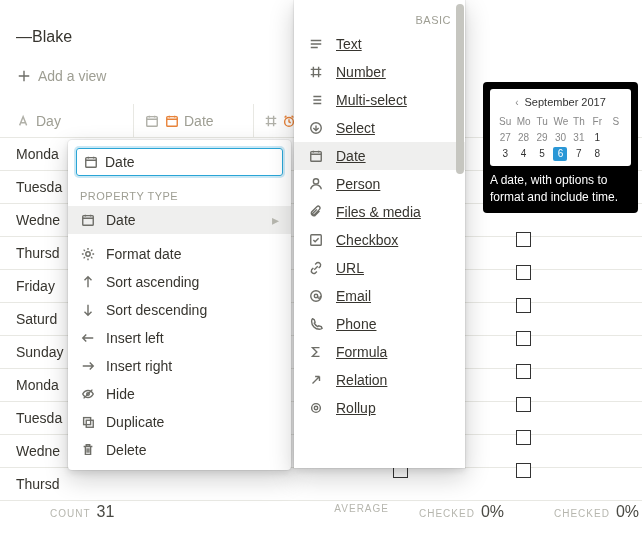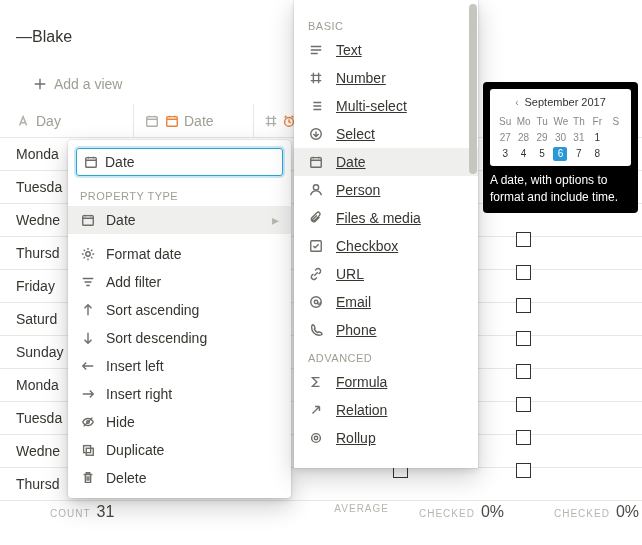--- a/index.html
+++ b/index.html
@@ -1,39 +1,39 @@
 <!DOCTYPE html>
 <html><head>
 <meta charset="utf-8">
 <style>
 * { box-sizing: border-box; margin: 0; padding: 0; }
 body { font-family: -apple-system, BlinkMacSystemFont, "Segoe UI", Helvetica, Arial, sans-serif; font-size: 14px; color: #37352f; width: 642px; height: 545px; overflow: hidden; position: relative; background: #fff; }
 .page { position: relative; width: 100%; height: 100%; }
 .title-quote { position: absolute; top: 28px; left: 16px; font-size: 16px; color: #37352f; }
-.add-view { position: absolute; top: 68px; left: 32px; color: #9e9e93; display: flex; align-items: center; gap: 6px; margin-top: 8px; }
+.add-view { position: absolute; top: 68px; left: 16px; color: #9e9e93; display: flex; align-items: center; gap: 6px; }
 .header-row { position: absolute; top: 104px; left: 0; right: 0; height: 34px; border-bottom: 1px solid #e8e8e3; display: flex; align-items: center; }
 .header-cell { display: flex; align-items: center; gap: 4px; color: #9e9e93; height: 100%; border-right: 1px solid #e8e8e3; padding: 0 10px; }
 .header-cell:first-child { padding-left: 16px; width: 134px; }
 .header-cell:nth-child(2) { width: 120px; }
 .header-cell:nth-child(3) { width: 60px; }
 .data-rows { position: absolute; top: 138px; left: 0; right: 0; }
 .data-row { height: 33px; border-bottom: 1px solid #e8e8e3; display: flex; align-items: center; padding-left: 16px; }
 .footer-row { position: absolute; bottom: 10px; left: 0; right: 0; height: 32px; display: flex; align-items: flex-start; font-size: 10px; color: #b6b6ae; letter-spacing: 1px; }
 .footer-cell { display: flex; align-items: baseline; gap: 6px; }
 .footer-val { font-size: 16px; color: #4a4a44; letter-spacing: 0; }
 .checkbox-col { position: absolute; top: 232px; left: 393px; display: flex; flex-direction: column; gap: 18px; }
 .checkbox-col2 { position: absolute; top: 232px; left: 516px; display: flex; flex-direction: column; gap: 18px; }
 .cb { width: 15px; height: 15px; border: 1.5px solid #333; background: #fff; }
 .ctx-menu { position: absolute; top: 140px; left: 68px; width: 223px; background: #fff; border-radius: 4px; box-shadow: 0 0 0 1px rgba(15,15,15,.05), 0 3px 6px rgba(15,15,15,.1), 0 9px 24px rgba(15,15,15,.2); padding: 6px 0; }
 .ctx-input { margin: 2px 8px 8px 8px; border: 1px solid #2aa5d6; border-radius: 3px; height: 28px; display: flex; align-items: center; padding: 0 6px; gap: 6px; box-shadow: 0 0 0 2px rgba(42,165,214,.25); }
 .ctx-section { font-size: 11px; color: #9e9e93; letter-spacing: 0.5px; padding: 6px 12px 4px; }
 .ctx-item { height: 28px; display: flex; align-items: center; padding: 0 12px; gap: 10px; cursor: pointer; font-size: 14px; color: #37352f; }
 .ctx-item:hover, .ctx-item.hov { background: #efefee; }
 .ctx-item .arrow { margin-left: auto; color: #b6b6ae; }
-.type-menu { position: absolute; top: 0; left: 294px; width: 184px; height: 468px; background: #fff; box-shadow: 0 0 0 1px rgba(15,15,15,.05), 0 3px 6px rgba(15,15,15,.1), 0 9px 24px rgba(15,15,15,.2); padding-top: 12px; }
+.type-menu { position: absolute; top: 0; left: 294px; width: 171px; height: 468px; background: #fff; box-shadow: 0 0 0 1px rgba(15,15,15,.05), 0 3px 6px rgba(15,15,15,.1), 0 9px 24px rgba(15,15,15,.2); padding-top: 6px; text-align: right; }
 .type-section { font-size: 11px; color: #9e9e93; letter-spacing: 0.5px; padding: 8px 14px 4px; }
 .type-item { height: 28px; display: flex; align-items: center; padding: 0 14px; gap: 12px; cursor: pointer; font-size: 14px; text-decoration: underline; }
 .type-item.hov { background: #efefee; }
 .scrollbar { position: absolute; right: 1px; top: 4px; width: 8px; height: 170px; background: #c6c6c0; border-radius: 4px; }
 .tooltip { position: absolute; top: 82px; left: 483px; width: 155px; background: #000; color: #fff; border-radius: 4px; padding: 7px; font-size: 12px; line-height: 1.4; }
 .tooltip-cal { background: #fff; border-radius: 3px; padding: 6px 4px 4px; color: #888; font-size: 10px; margin-bottom: 6px; }
 .cal-head { display: flex; align-items: center; justify-content: center; gap: 6px; color: #333; font-size: 11px; margin-bottom: 4px; }
 .cal-head .chev { color: #888; font-size: 10px; }
 .cal-row { display: flex; justify-content: space-around; padding: 1px 2px; }
 .cal-row span { width: 14px; text-align: center; }
@@ -179,28 +179,20 @@
           <svg viewBox="0 0 16 16">
             <circle cx="8" cy="8" r="2.5"></circle>
             <path d="M8 1v2M8 13v2M1 8h2M13 8h2M3 3l1.5 1.5M11.5 11.5L13 13M13 3l-1.5 1.5M4.5 11.5L3 13"></path>
           </svg>
         </span>
     <span>Format date</span>
   </div>
   <div class="ctx-item">
     <span class="icon">
           <svg viewBox="0 0 16 16">
-            <path d="M2 4h12M4 8h8M6 12h4"></path>
-          </svg>
-        </span>
-    <span>Add filter</span>
-  </div>
-  <div class="ctx-item">
-    <span class="icon">
-          <svg viewBox="0 0 16 16">
             <path d="M8 14V2M4 6l4-4 4 4"></path>
           </svg>
         </span>
     <span>Sort ascending</span>
   </div>
   <div class="ctx-item">
     <span class="icon">
           <svg viewBox="0 0 16 16">
             <path d="M8 2v12M4 10l4 4 4-4"></path>
           </svg>
@@ -342,21 +334,20 @@
         <span>Email</span>
       </div>
   <div class="type-item">
         <span class="icon">
           <svg viewBox="0 0 16 16">
             <path d="M4 2l2 1 1 3-1 1c1 2 2 3 4 4l1-1 3 1 1 2c-1 1-2 1-3 1-5 0-9-4-9-9 0-1 0-2 1-3z"></path>
           </svg>
         </span>
         <span>Phone</span>
       </div>
-  <div class="type-section">ADVANCED</div>
   <div class="type-item">
         <span class="icon">
           <svg viewBox="0 0 16 16">
             <path d="M12 3H4l5 5-5 5h8"></path>
           </svg>
         </span>
         <span>Formula</span>
       </div>
   <div class="type-item">
         <span class="icon">

